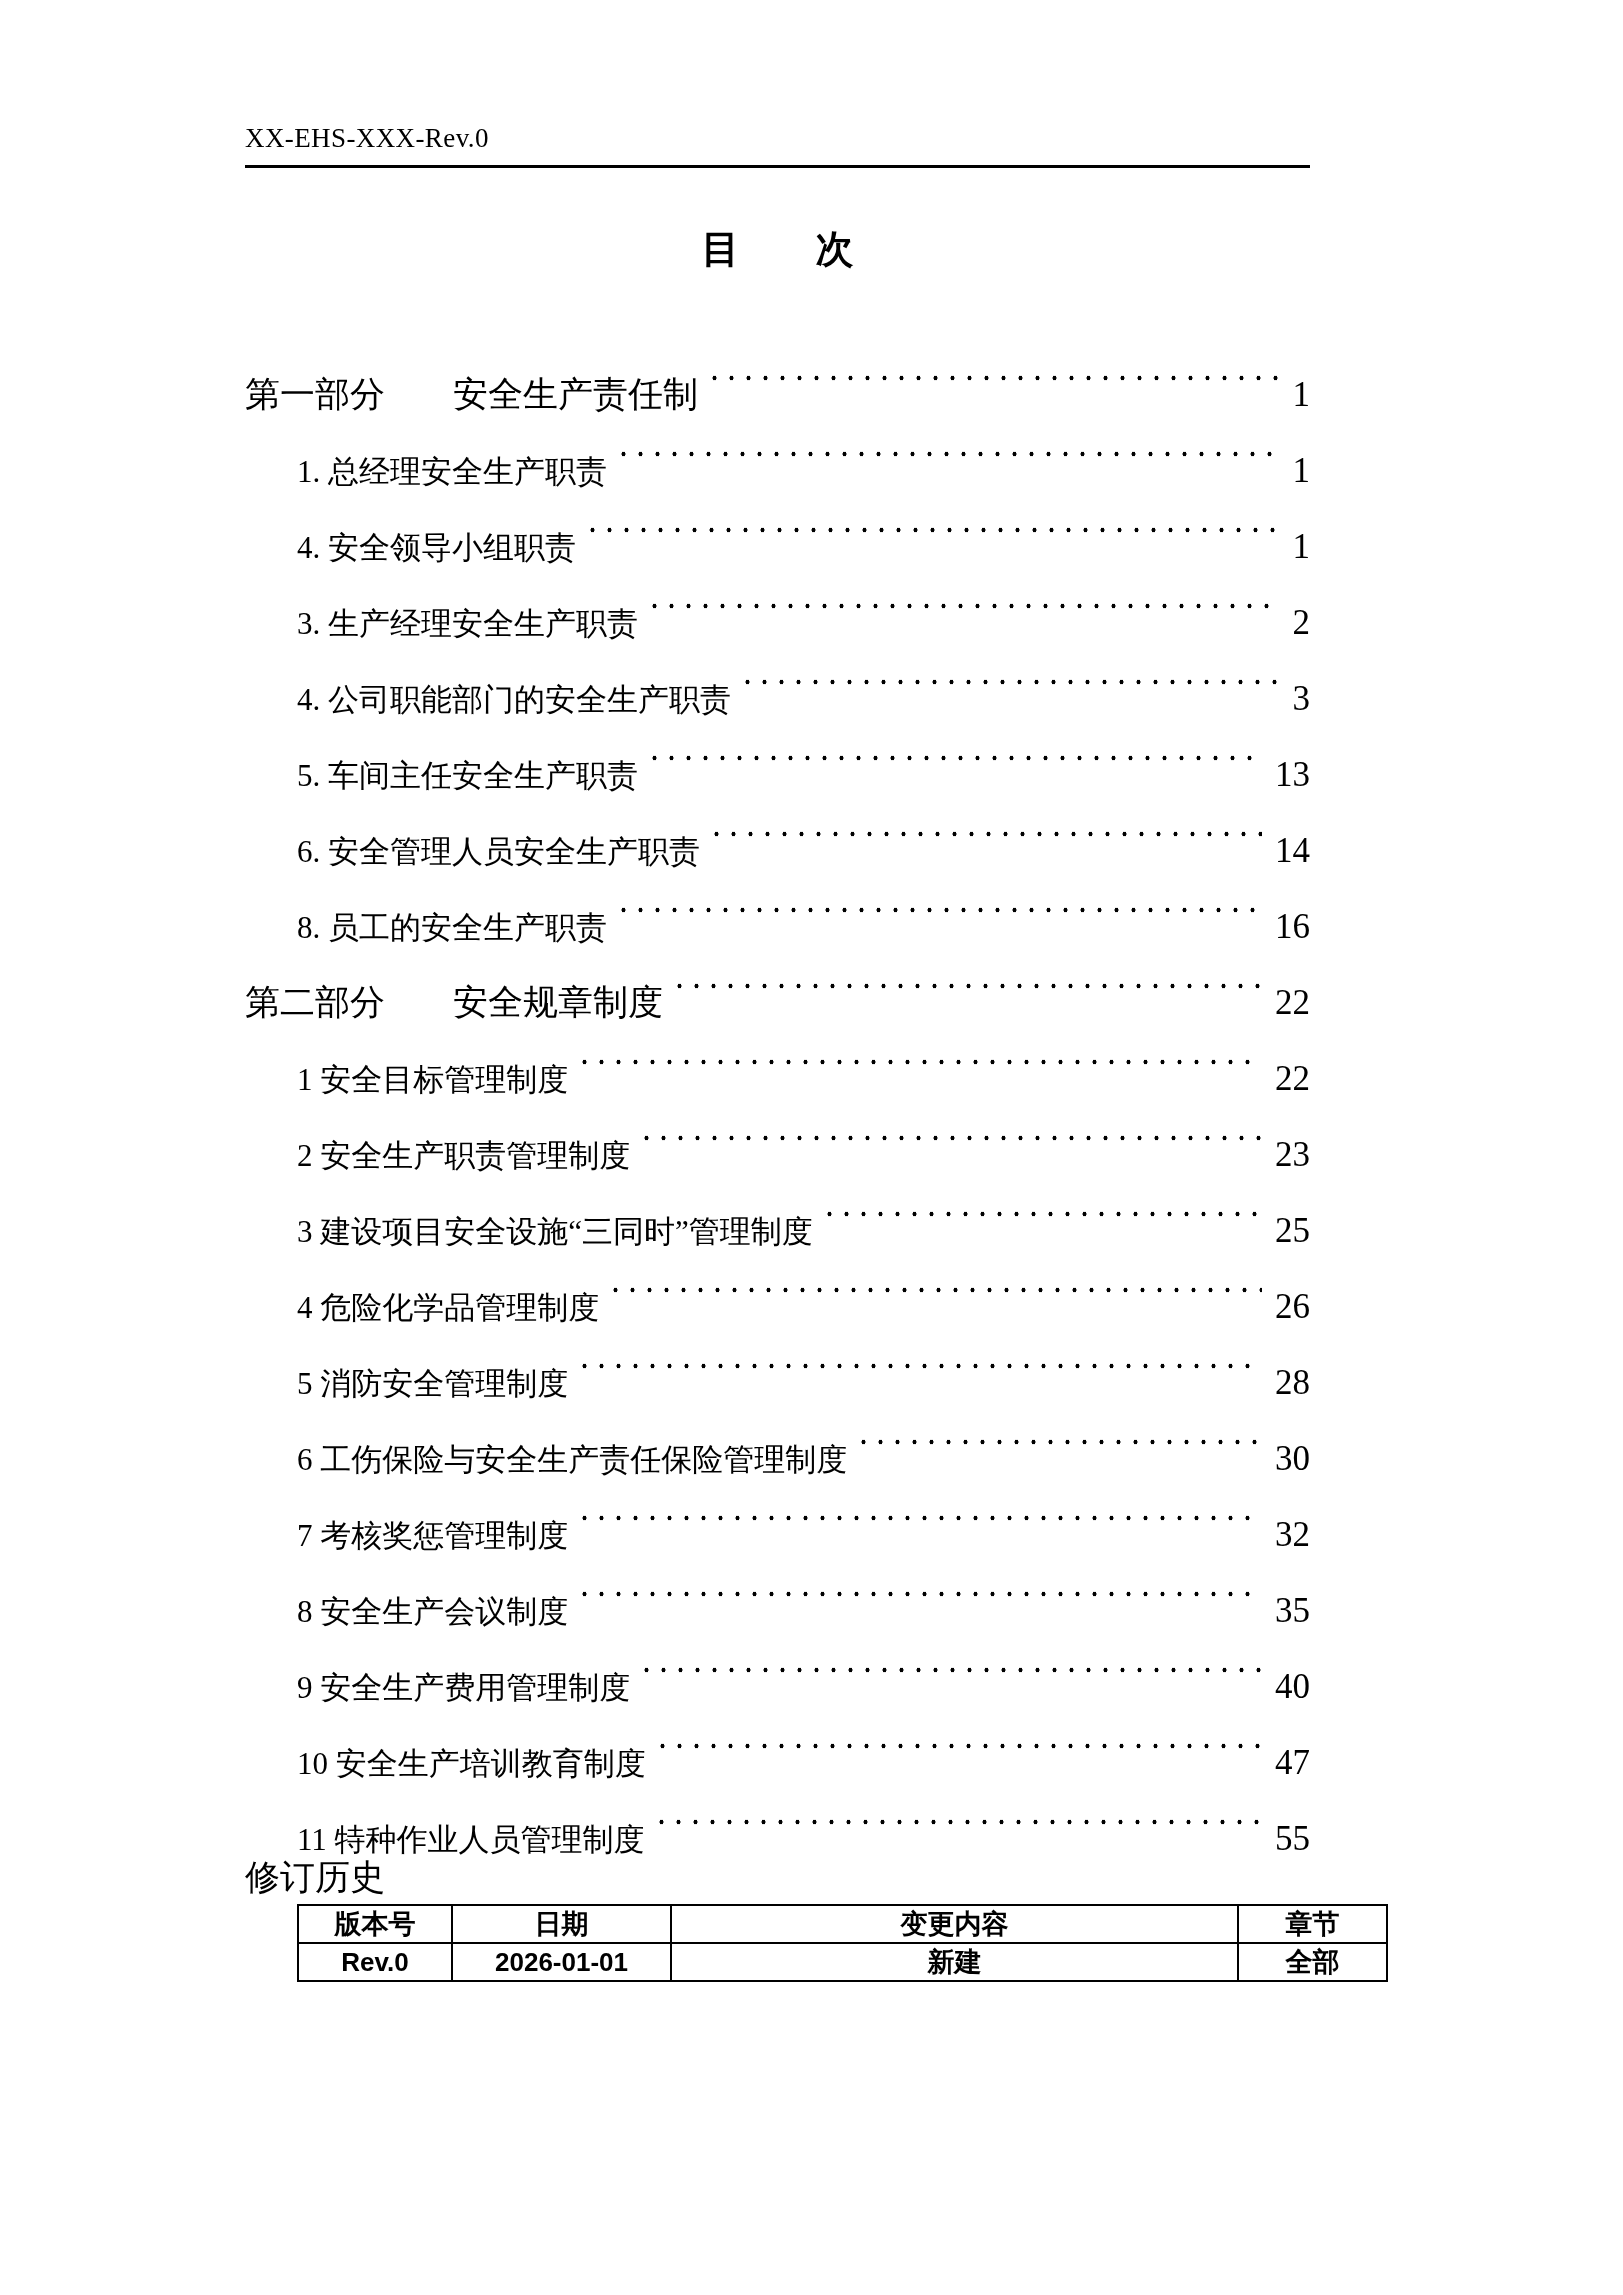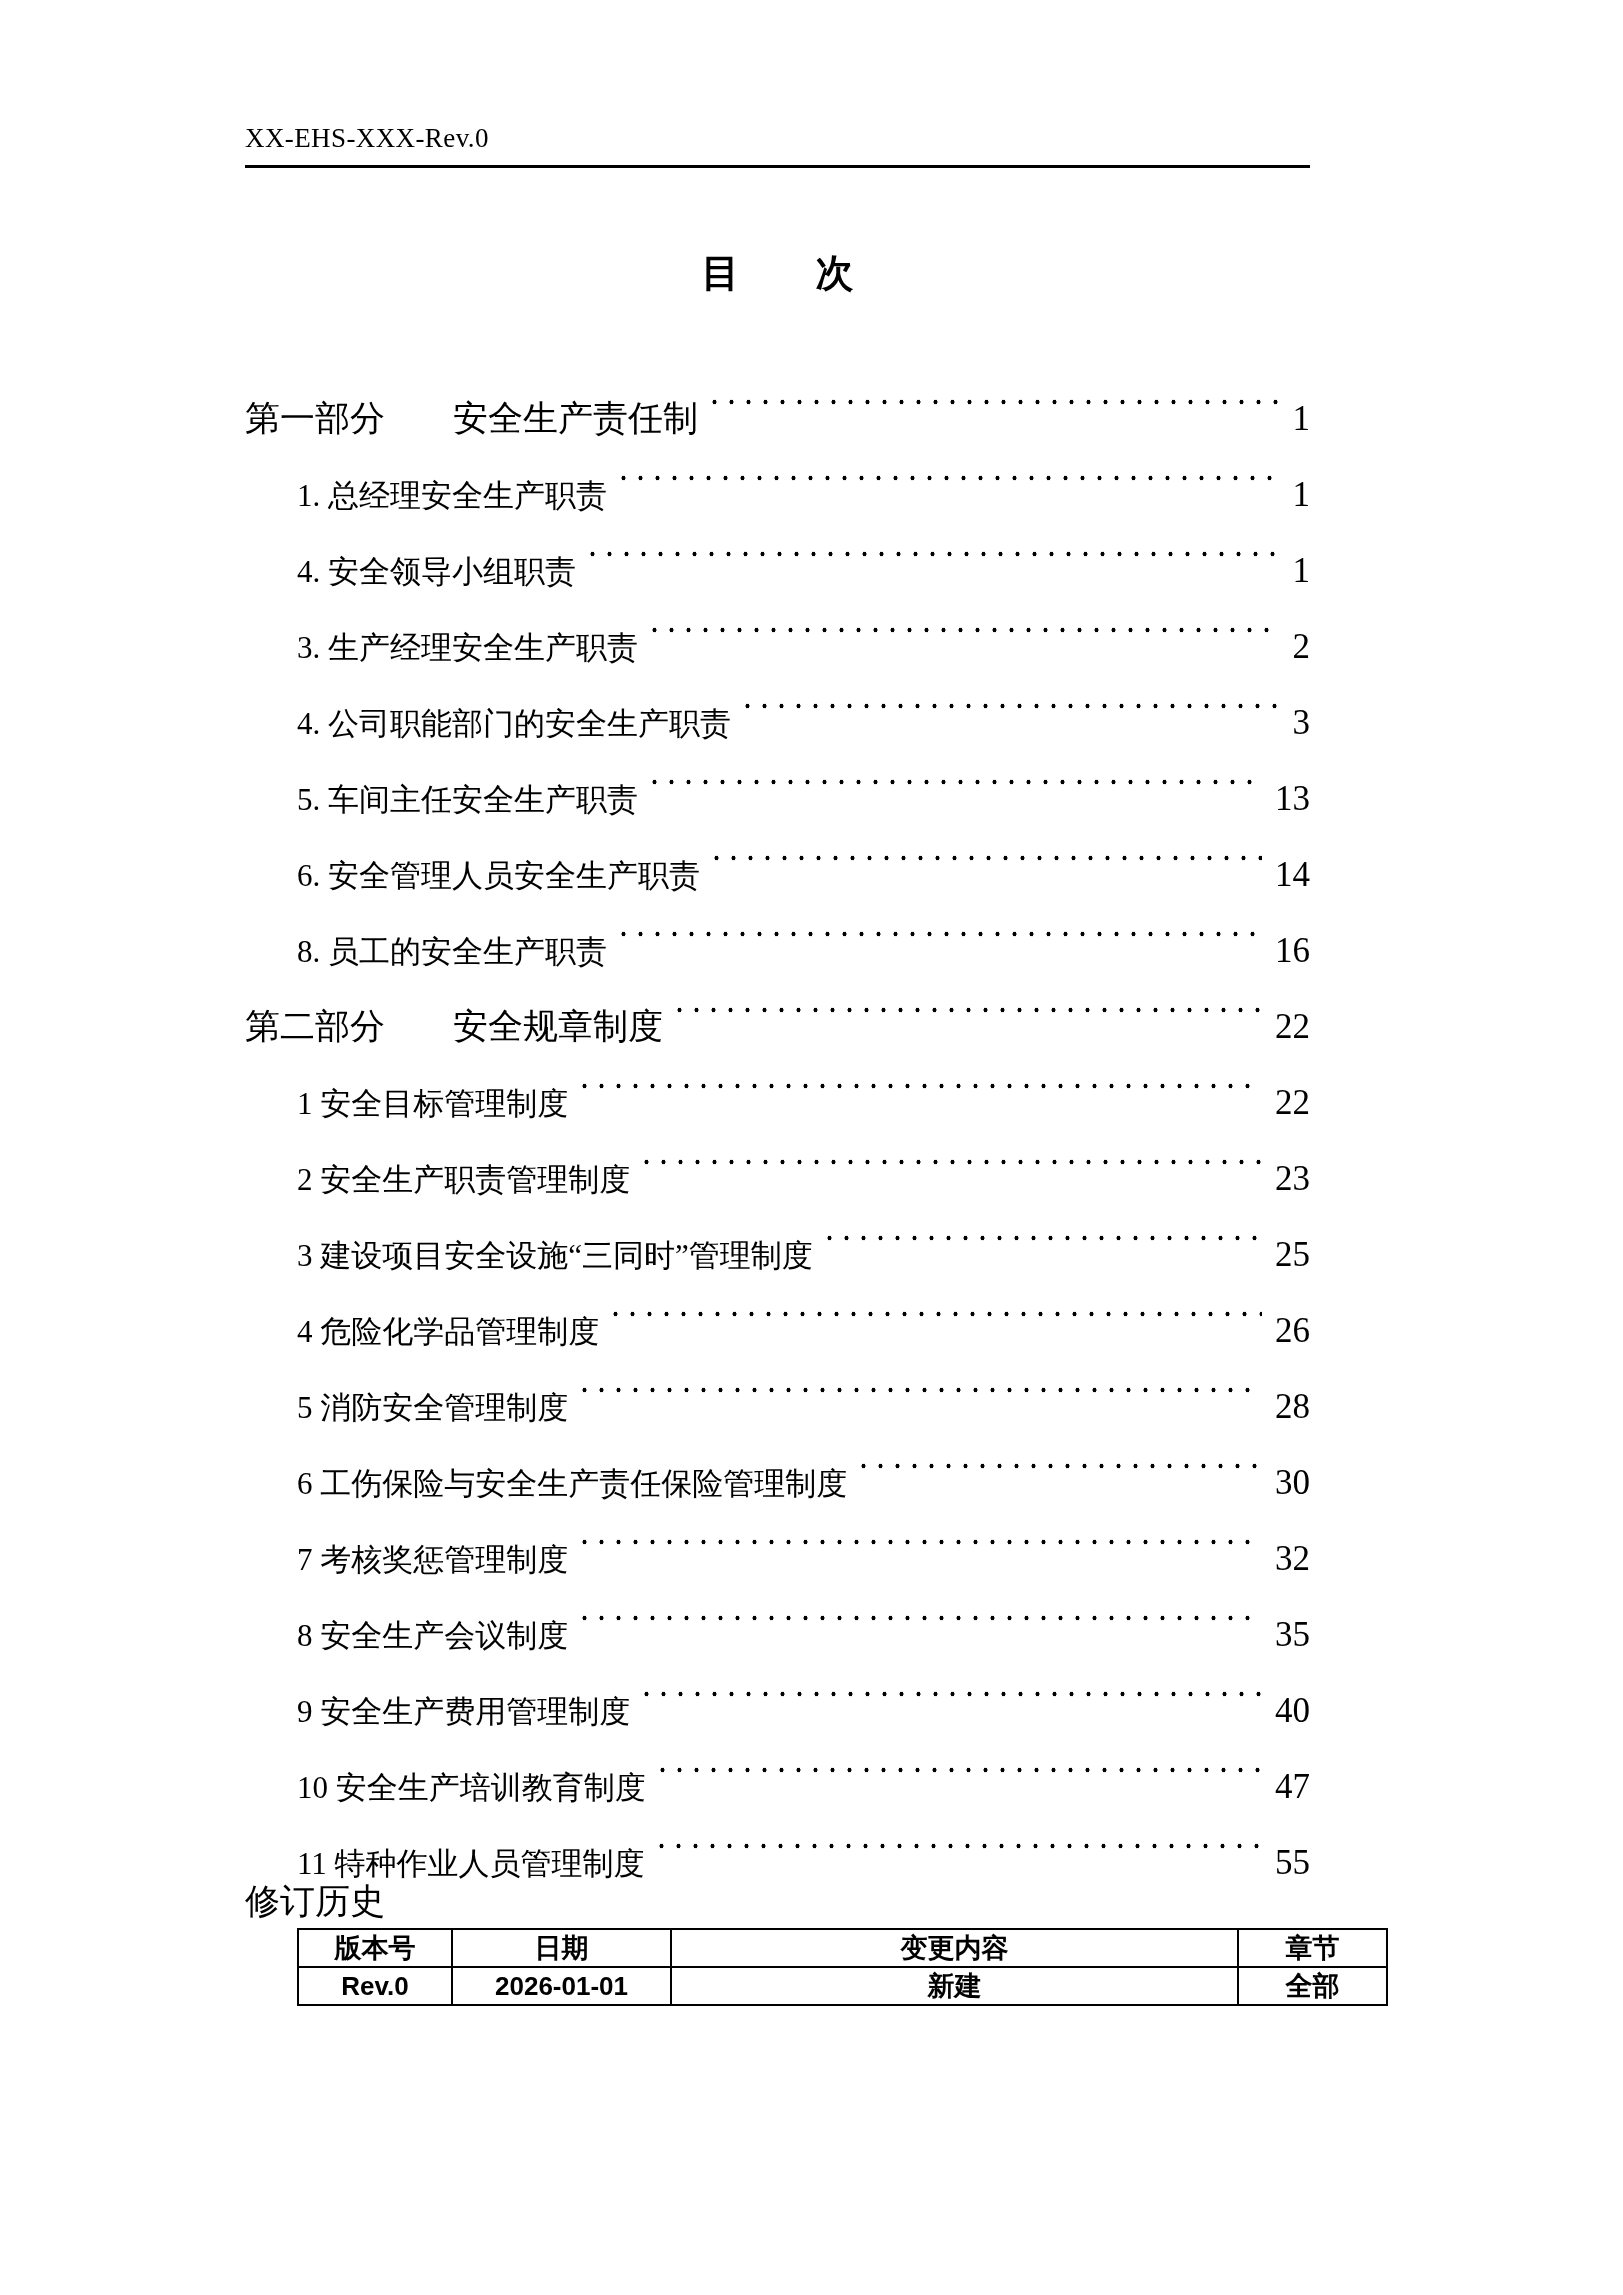--- a/index.html
+++ b/index.html
@@ -23,21 +23,21 @@
     letter-spacing: 0.4px;
   }
   .header-rule {
     margin-top: 9.6px;
     border: none;
     border-top: 3.2px solid #000;
     width: 100%;
   }
   
   .toc-title {
-    margin-top: 80px;
+    margin-top: 56px;
     text-align: center;
     font-size: 38px;
     font-weight: bold;
     line-height: 50px;
   }
   
   .toc-list { margin-top: 56px; }
   .toc-row {
     display: flex;
     align-items: baseline;

